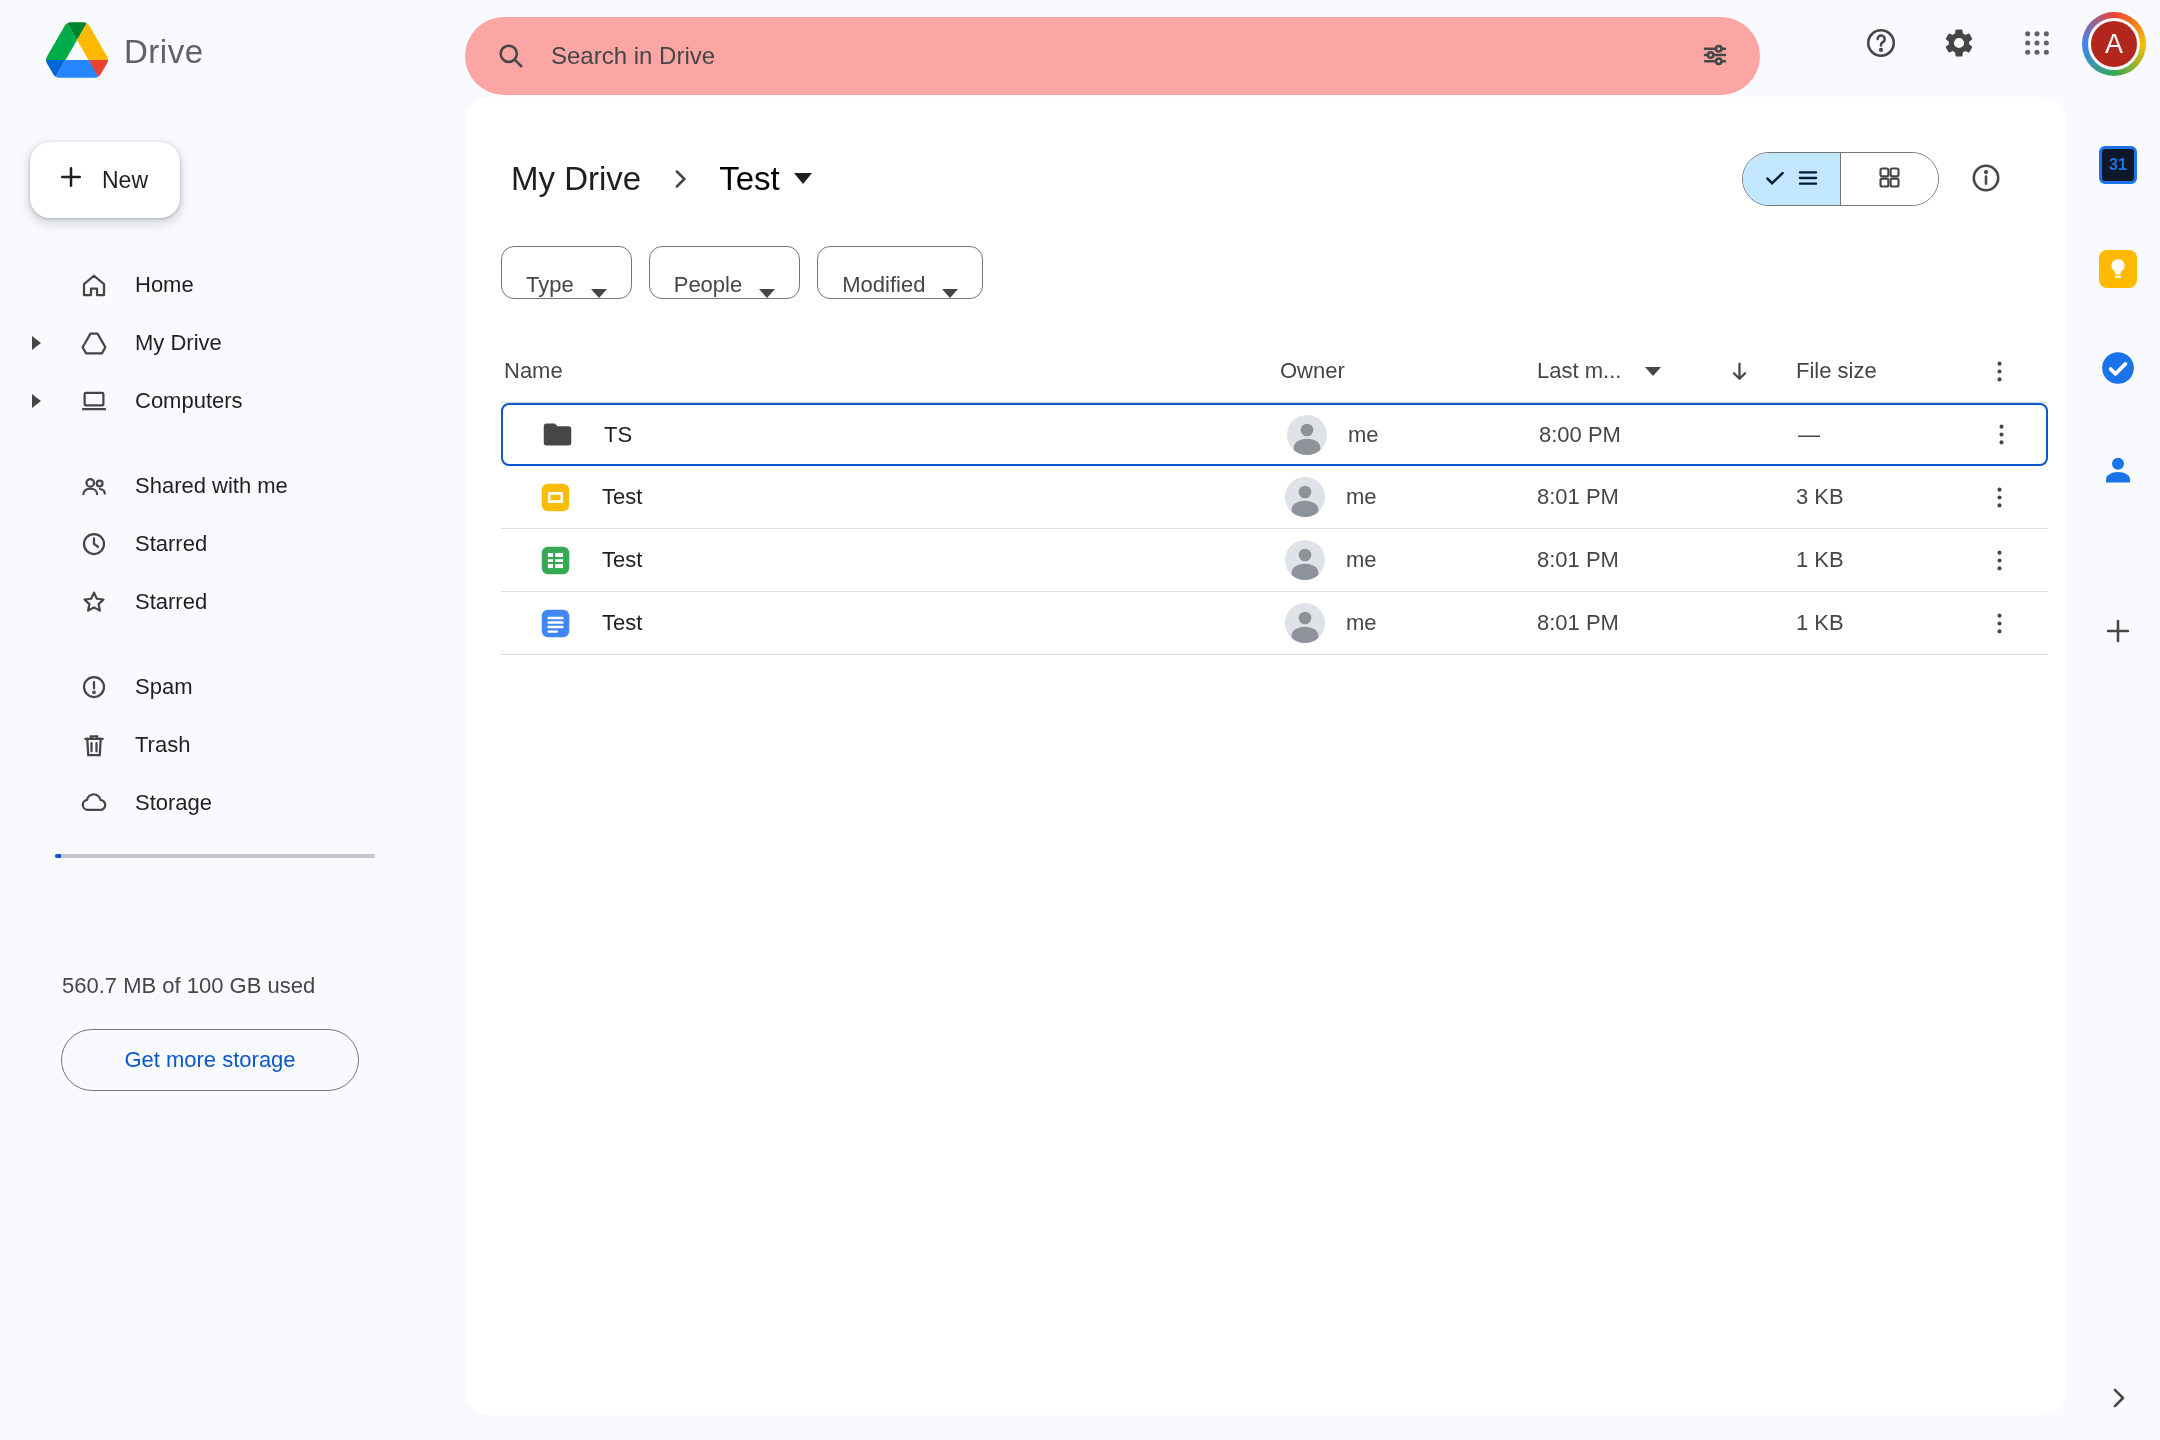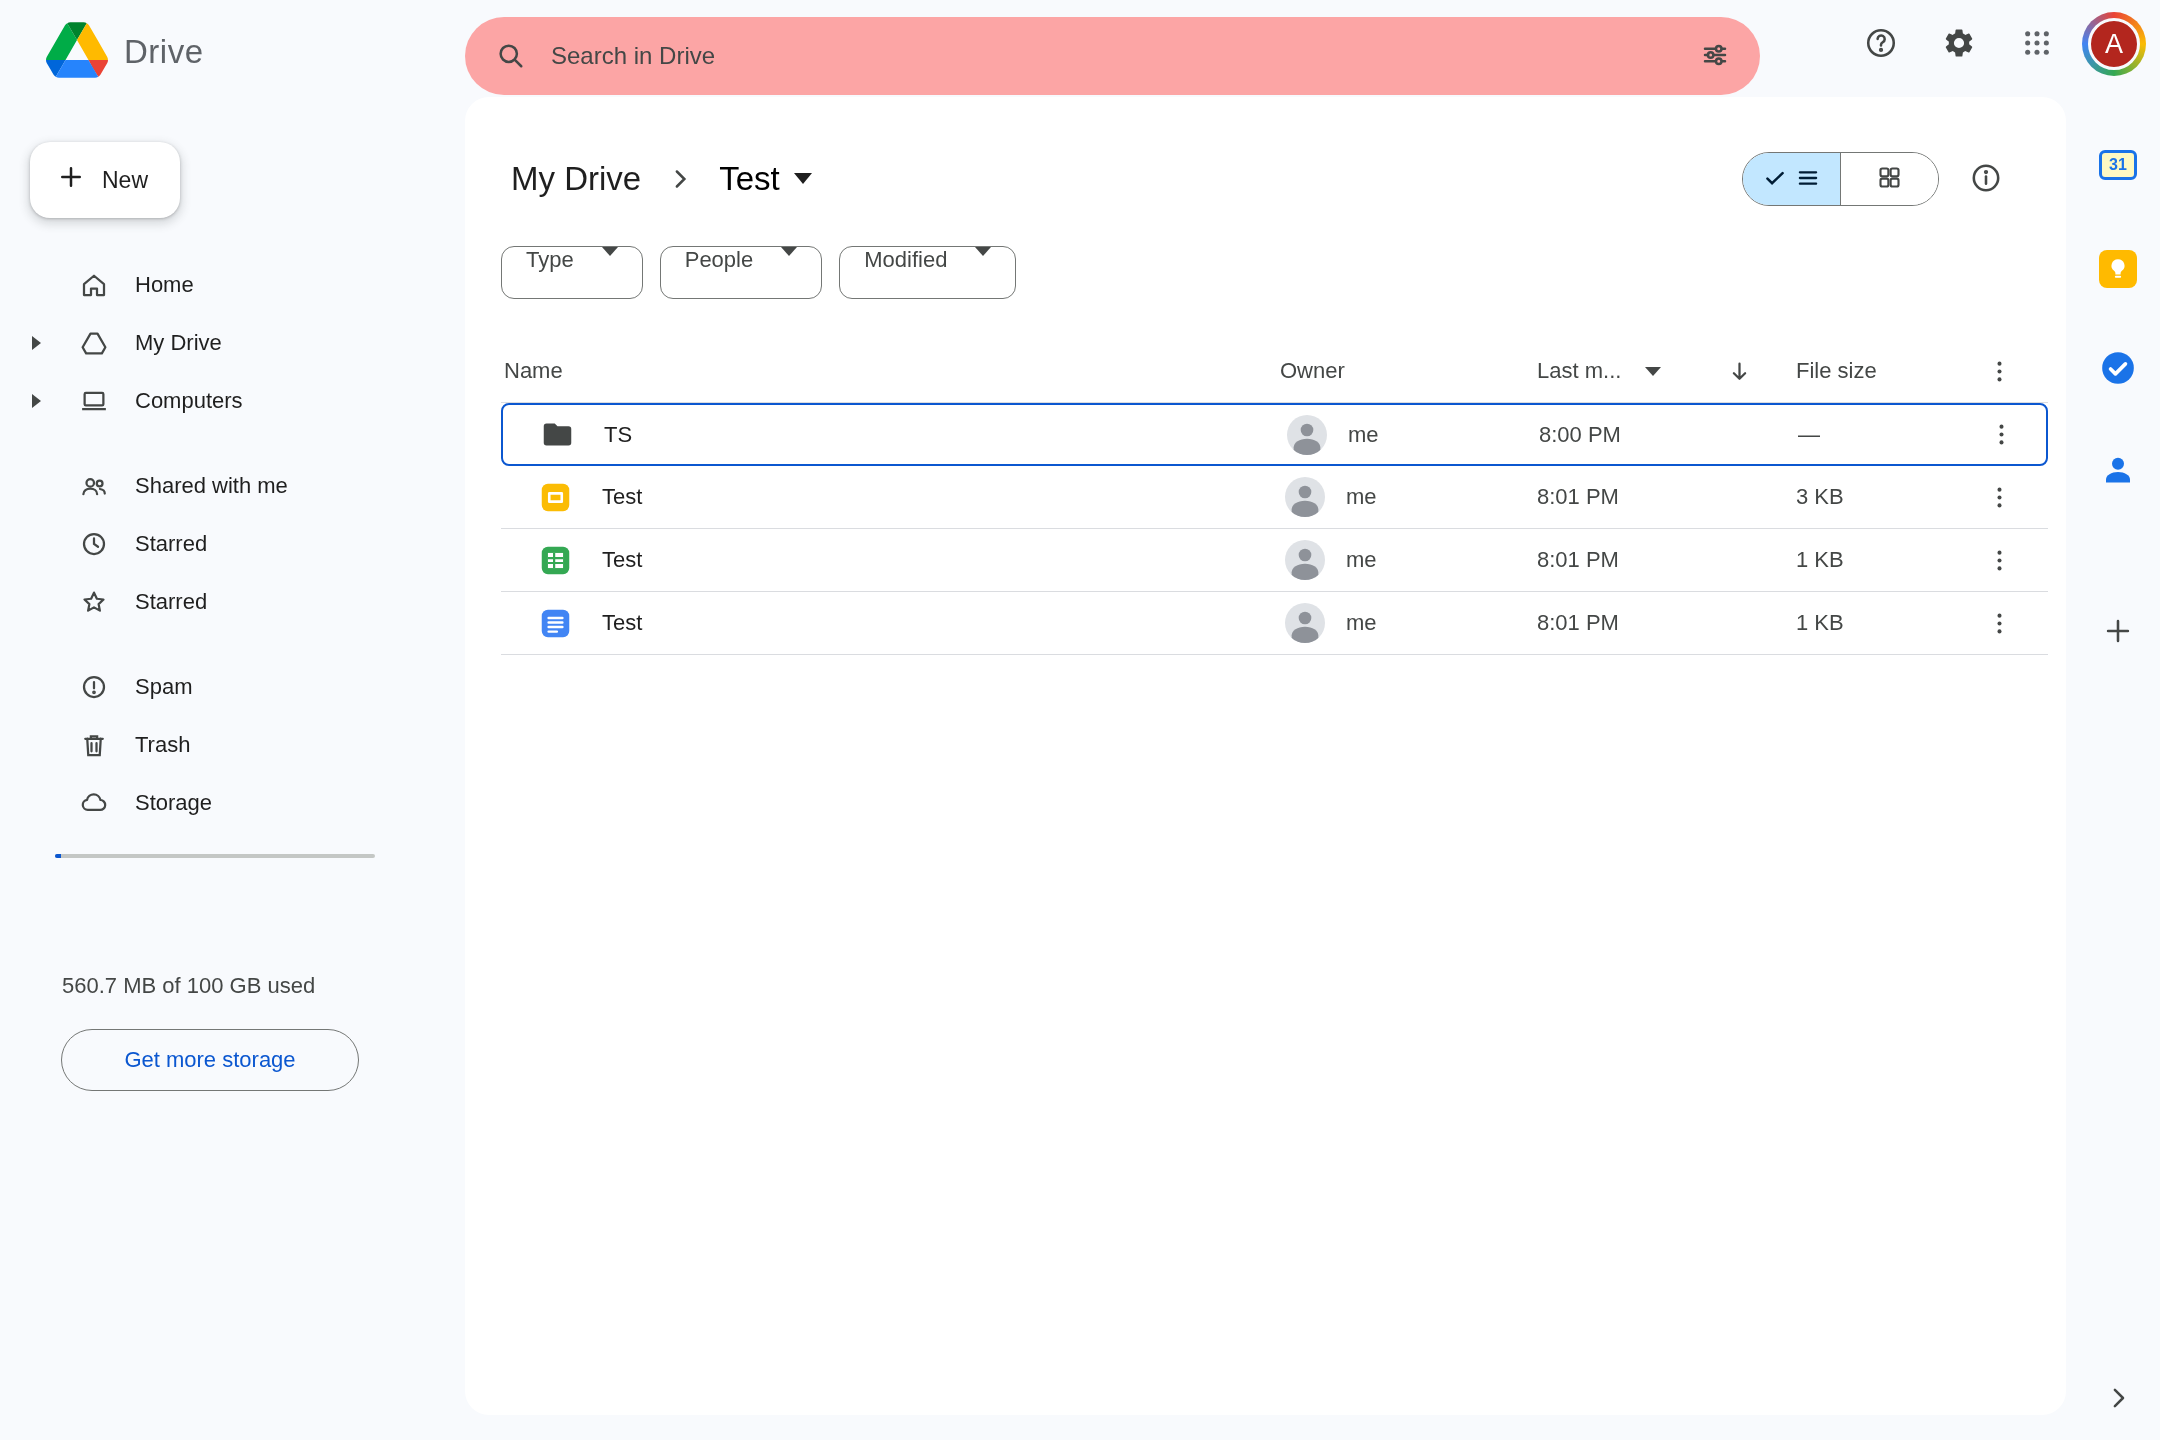--- a/index.html
+++ b/index.html
@@ -64,21 +64,21 @@
     border:1px solid #747775; border-radius:27px; display:flex; overflow:hidden; }
   .vt-seg { flex:1; display:flex; align-items:center; justify-content:center; gap:7px; }
   .vt-list { background:#c2e7ff; }
   .vt-grid { background:#fff; border-left:1px solid #747775; }
 
   .info-btn { position:absolute; left:1496px; top:57px; width:50px; height:50px; border-radius:50%;
     display:flex; align-items:center; justify-content:center; }
 
   .chips { position:absolute; left:36px; top:149px; display:flex; gap:17px; }
   .chip { height:53px; border:1px solid #747775; border-radius:13px; background:#fff;
-    display:flex; align-items:flex-start; gap:28px; padding:0 24px; font-size:22px; font-weight:500; color:#444746; }
+    display:flex; align-items:flex-end; gap:17px; padding:0 24px; font-size:22px; font-weight:500; color:#444746; }
 
   .table { position:absolute; left:36px; top:243px; width:1547px; }
   .thead { position:relative; height:63px; border-bottom:1px solid #dadce0; }
   .trow { position:relative; height:63px; border-bottom:1px solid #dadce0; cursor:pointer; }
   .trow.selected { border:2px solid #0b57d0; border-radius:8px; }
   .cell { position:absolute; top:0; bottom:0; display:flex; align-items:center; }
   .hdr { font-size:22px; font-weight:500; color:#444746; }
   .c-name-h { left:3px; }
   .c-owner { left:779px; }
   .c-mod { left:1036px; gap:24px; }
@@ -93,21 +93,21 @@
     display:flex; align-items:center; justify-content:center; }
   .c-me { left:845px; font-size:22px; color:#444746; }
   .c-time { left:1036px; font-size:22px; color:#444746; }
   .c-sz { left:1295px; font-size:22px; color:#444746; }
   .menu-btn { width:48px; height:48px; border-radius:50%; display:flex; align-items:center; justify-content:center; }
 
   
   .rail { position:absolute; left:2076px; top:97px; width:84px; height:1343px; }
   .rail-btn { position:absolute; left:50%; transform:translateX(-50%); width:60px; height:60px;
     border-radius:50%; display:flex; align-items:center; justify-content:center; }
-  .cal-box { width:38px; height:30px; border-radius:6px; background:#fef9c3; border:3px solid #1a73e8;
+  .cal-box { width:38px; height:38px; border-radius:6px; background:#0f172a; border:3px solid #1a73e8;
     display:flex; align-items:center; justify-content:center; font-size:16px; font-weight:700; color:#1a73e8; }
   .keep-box { width:38px; height:38px; border-radius:8px; background:#ffba00; display:flex; align-items:center; justify-content:center; }
 </style>
 </head>
 <body>
 
 <div class="brand">
   <span>
     <svg viewBox="0 0 87.3 78">
       <path d="m6.6 66.85 3.85 6.65c.8 1.4 1.95 2.5 3.3 3.3l13.75-23.8h-27.5c0 1.55.4 3.1 1.2 4.5z" fill="#0066da"></path>

